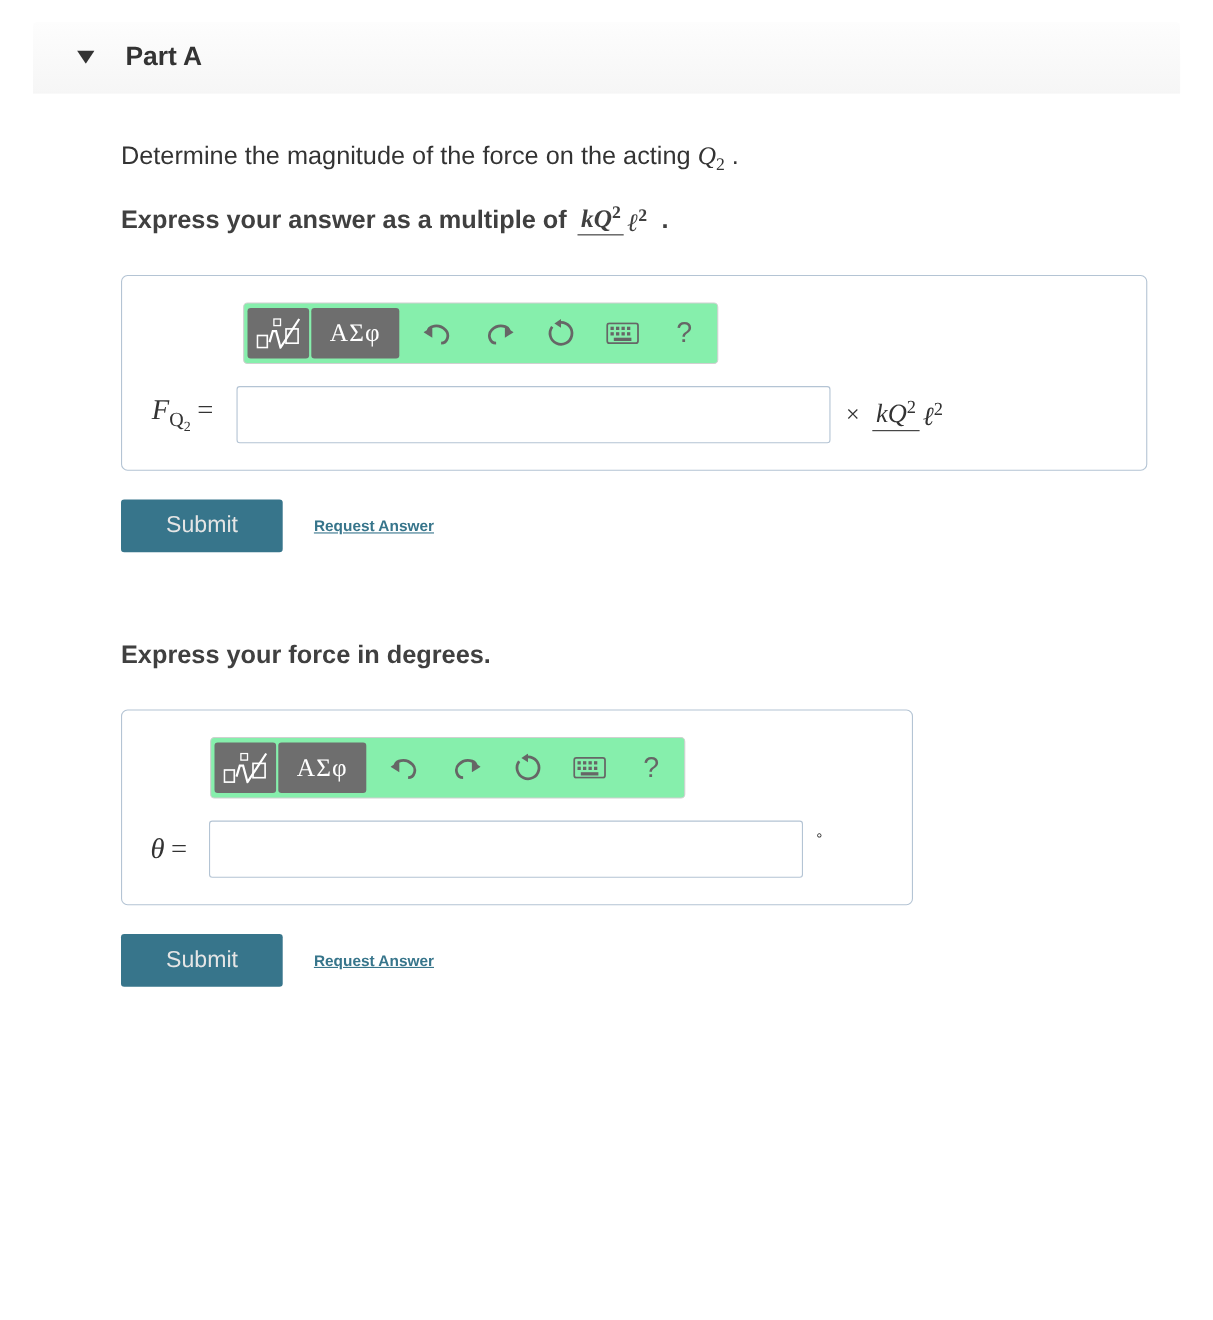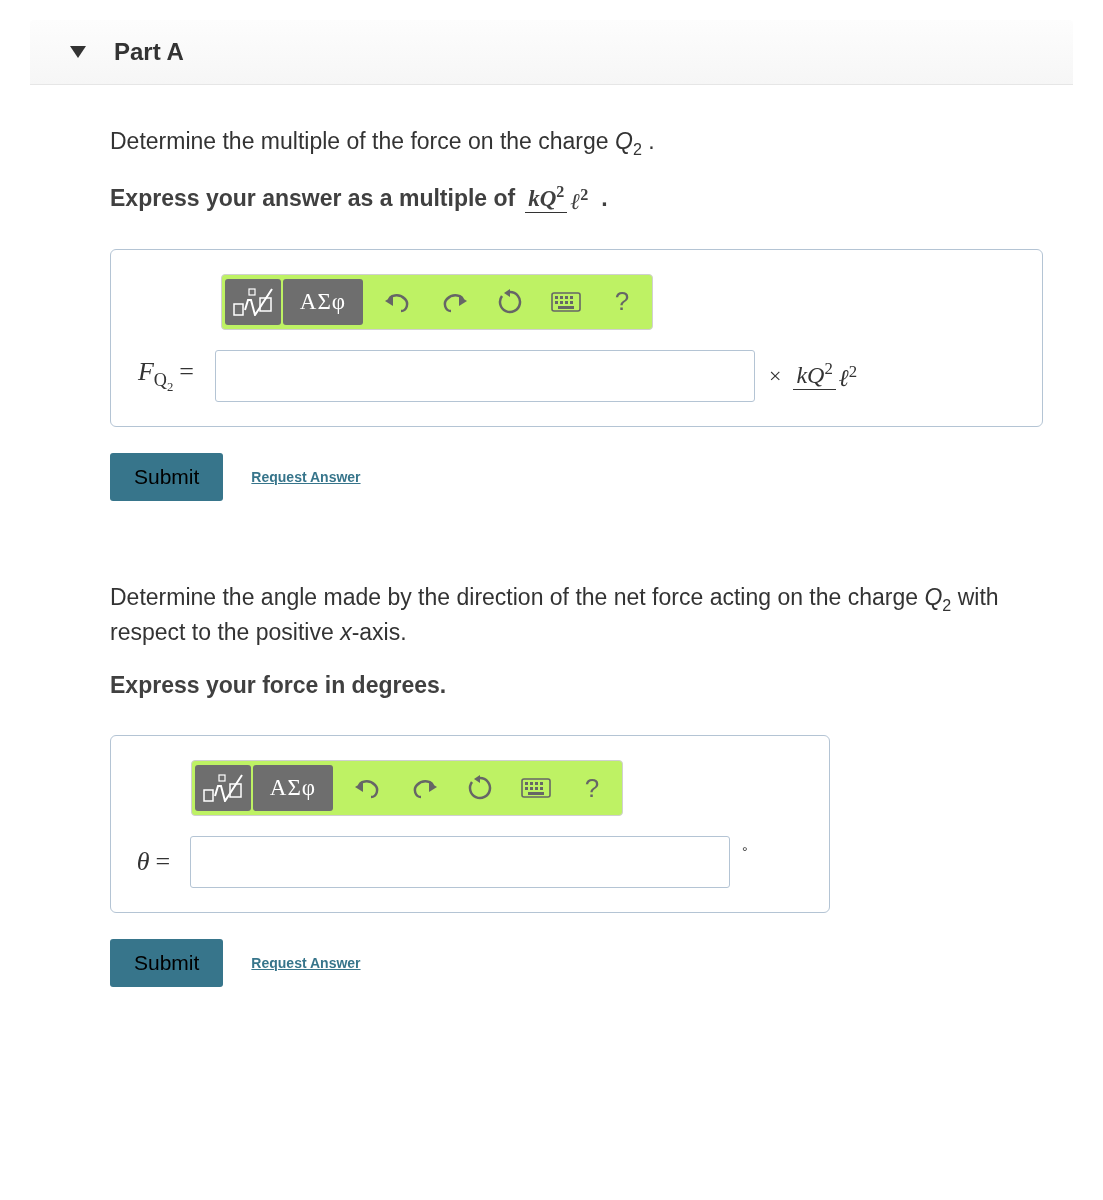--- a/index.html
+++ b/index.html
@@ -45,21 +45,21 @@
   .prompt-bold {
     font-weight: bold;
     font-size: 23px;
     color: #404040;
     margin-bottom: 36px;
     display: flex;
     align-items: center;
     flex-wrap: wrap;
     gap: 6px;
   }
-  .math-ital { font-style: italic; font-family: Liberation Sans, sans-serif; }
+  .math-ital { font-style: italic; font-family: Liberation Serif, serif; }
   .sub { vertical-align: sub; font-size: 0.7em; font-style: normal;}
   .sup { vertical-align: super; font-size: 0.7em; font-style: normal;}
   .frac {
     display: inline-flex;
     flex-direction: row;
     align-items: center;
     vertical-align: middle;
     font-family: 'Times New Roman', serif;
     font-style: italic;
     line-height: 1;
@@ -71,21 +71,21 @@
     border: 1.5px solid #b4c4d4;
     border-radius: 6px;
     padding: 24px 20px;
     position: relative;
   }
   .toolbar {
     display: inline-flex;
     align-items: center;
     border: 1px solid #d0d0d0;
     border-radius: 4px;
-    background: #bef264;
+    background: #86efac;
     margin-left: 90px;
     margin-bottom: 20px;
     height: 56px;
     padding: 16px 2px;
   }
   .toolbar .tb-group {
     display: flex;
     align-items: center;
     height: 100%;
   }
@@ -155,23 +155,23 @@
     left: -2px;
   }
   .action-row {
     margin-top: 26px;
     display: flex;
     align-items: center;
     gap: 28px;
   }
   .submit-btn {
     background: #37758b;
-    color: #000000;
+    color: #e5e5e5;
     border: none;
-    padding: 12px 24px;
+    padding: 12px 41px;
     font-size: 21px;
     border-radius: 3px;
     cursor: pointer;
   }
   .request-link {
     color: #37758b;
     text-decoration: underline;
     font-size: 14px;
     font-weight: bold;
     cursor: pointer;
@@ -187,21 +187,21 @@
       <svg width="16" height="12" viewBox="0 0 16 12">
           <polygon points="0,0 16,0 8,12" fill="#333"></polygon>
         </svg>
     </span>
     <span class="part-title">Part A</span>
   </div>
 
   <div class="part-body">
 
     <div class="prompt-line">
-      <span>Determine the multiple of the force on the charge </span><span class="math-ital"><span>Q</span><span class="sub">2</span></span><span> .</span>
+      <span>Determine the magnitude of the force on the acting </span><span class="math-ital"><span>Q</span><span class="sub">2</span></span><span> .</span>
     </div>
 
     <div class="prompt-bold">
       <span>Express your answer as a multiple of </span>
       <span class="frac">
         <span class="num"><span>k</span><span>Q</span><span class="sup">2</span></span>
         <span class="den"><span>ℓ</span><span class="sup">2</span></span>
       </span>
       <span> .</span>
     </div>
@@ -272,23 +272,20 @@
 
     <div class="action-row">
       <button class="submit-btn">Submit</button>
       <a class="request-link">Request Answer</a>
     </div>
   </div>
 
 
   <div class="part-body">
 
-    <div class="prompt-line">
-      <span>Determine the angle made by the direction of the net force acting on the charge </span><span class="math-ital"><span>Q</span><span class="sub">2</span></span><span> with respect to the positive </span><span class="math-ital">x</span><span>-axis.</span>
-    </div>
 
     <div class="prompt-bold">
       <span>Express your force in degrees.</span>
     </div>
 
     <div class="answer-box" style="max-width:720px;">
       <div class="toolbar" style="margin-left:60px;">
         <div class="tb-group">
           <div class="tb-btn gray">
             <svg width="40" height="28" viewBox="0 0 40 28">

